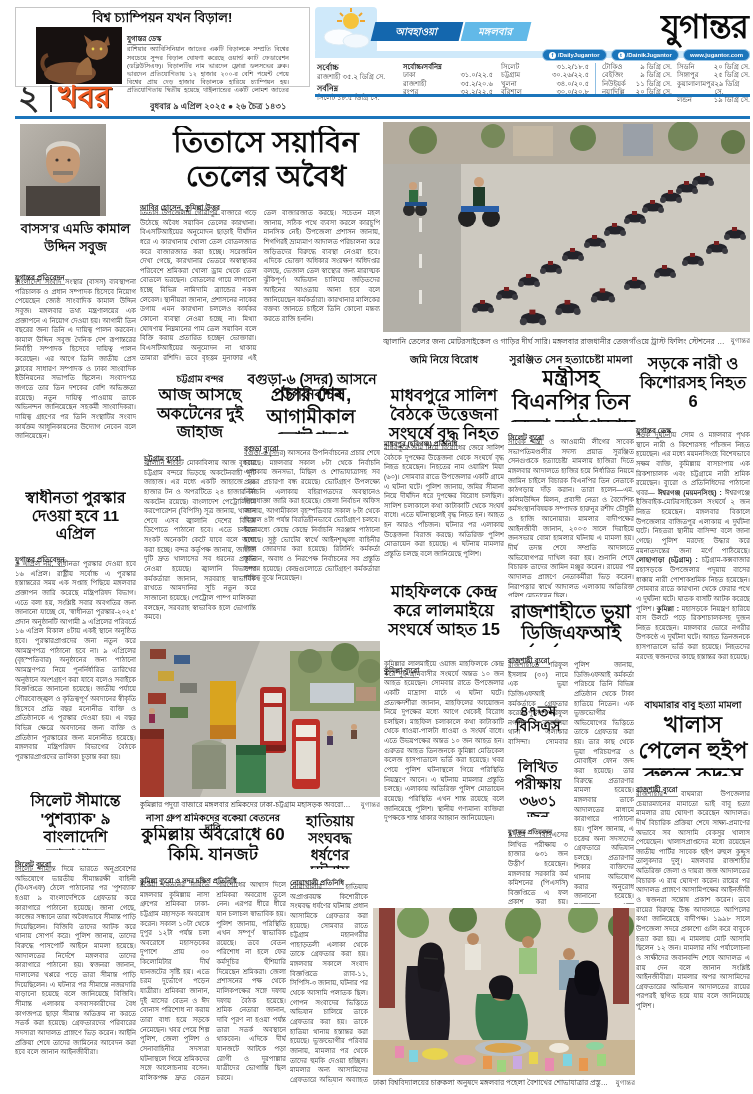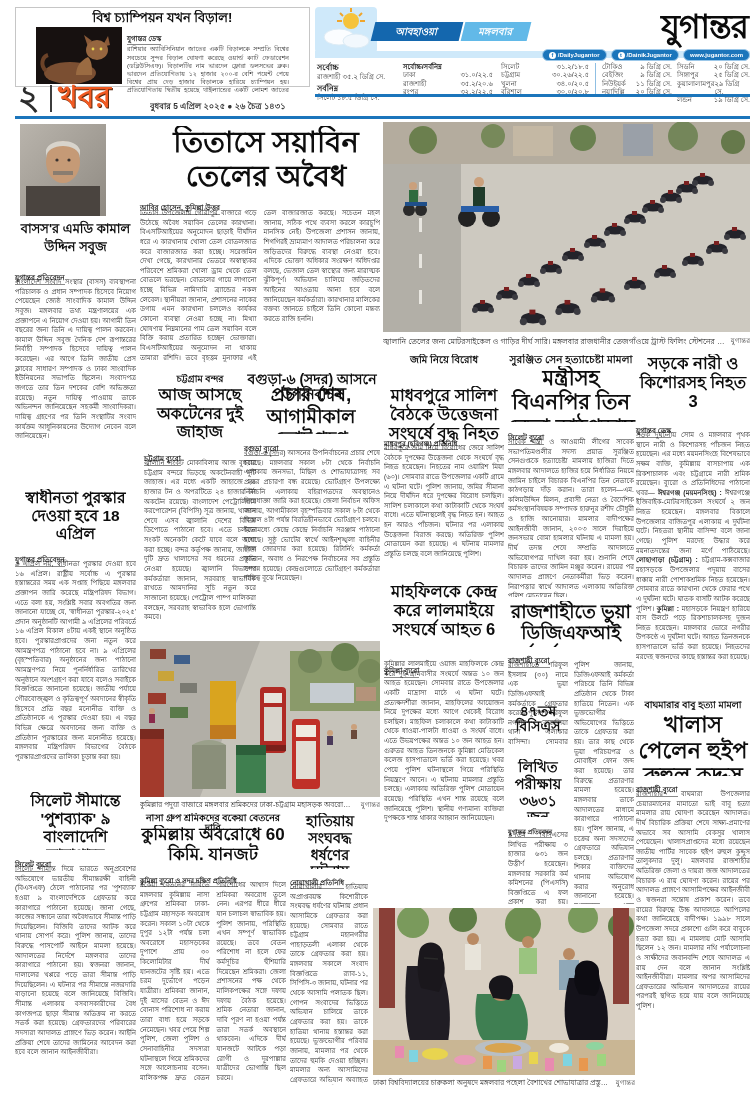--- a/index.html
+++ b/index.html
@@ -160,21 +160,21 @@
         <span>লন্ডন</span>
         <span>১৯ ডিগ্রি সে.</span>
       </div>
   </div>
   <div class="abs rule" style="left:0;top:87px;width:435px;height:3px"></div>
 </div>
 
 <div class="abs" style="left:18px;top:80px;font-size:33px;font-weight:bold;color:#2c2c2c;line-height:36px">২</div>
 <div class="abs" style="left:50px;top:85px;width:2px;height:27px;background:#3c3c3c"></div>
 <div class="abs" style="left:58px;top:79px;font-size:30px;font-weight:900;color:#f15a22;line-height:36px;text-shadow:1px 1px 0 #5a2a10">খবর</div>
-<div class="abs" style="left:150px;top:100px;width:165px;font-size:8.3px;font-weight:bold;color:#333;white-space:nowrap;overflow:hidden">বুধবার 5 এপ্রিল ২০২৫ ● ২৬ চৈত্র ১৪৩১</div>
+<div class="abs" style="left:150px;top:100px;width:165px;font-size:8.3px;font-weight:bold;color:#333;white-space:nowrap;overflow:hidden">বুধবার ৯ এপ্রিল ২০২৫ ● ২৬ চৈত্র ১৪৩১</div>
 <div class="abs rule" style="left:15px;top:116px;width:735px;height:3px"></div>
 
 <div class="abs photo" style="left:20px;top:124px;width:86px;height:92px">
   <svg width="86" height="92" viewBox="0 0 86 92">
     <rect width="86" height="92" fill="#a9a49c"></rect>
     <rect width="86" height="92" fill="url(#g0)"></rect>
     <defs>
         <linearGradient id="g0" x1="0" y1="0" x2="1" y2="1">
           <stop offset="0" stop-color="#b9b4ac"></stop>
           <stop offset="1" stop-color="#8f8a82"></stop>
@@ -185,21 +185,21 @@
     <path d="M26 34 C26 18 60 18 60 34 L60 26 C56 14 30 14 26 26 Z" fill="#d8d4cc"></path>
     <rect x="33" y="47" width="20" height="4" fill="#8a7d70"></rect>
     <circle cx="37" cy="36" r="1.6" fill="#3a3230"></circle>
     <circle cx="49" cy="36" r="1.6" fill="#3a3230"></circle>
   </svg>
 </div>
 <div class="abs hd" style="left:15px;top:220px;width:121px;font-size:13px;line-height:1.35;height:44px">বাসস'র এমডি কামাল উদ্দিন সবুজ</div>
 <div class="abs" style="left:15px;top:266px"><span class="by">যুগান্তর প্রতিবেদন</span></div>
 <div class="abs body-txt" style="left:15px;top:277px;width:121px;height:206px">বাংলাদেশ সংবাদ সংস্থার (বাসস) ব্যবস্থাপনা পরিচালক ও প্রধান সম্পাদক হিসেবে নিয়োগ পেয়েছেন জ্যেষ্ঠ সাংবাদিক কামাল উদ্দিন সবুজ। মঙ্গলবার তথ্য মন্ত্রণালয়ের এক প্রজ্ঞাপনে এ নিয়োগ দেওয়া হয়। আগামী তিন বছরের জন্য তিনি এ দায়িত্ব পালন করবেন। কামাল উদ্দিন সবুজ দৈনিক দেশ রূপান্তরের নির্বাহী সম্পাদক হিসেবে দায়িত্ব পালন করেছেন। এর আগে তিনি জাতীয় প্রেস ক্লাবের সাধারণ সম্পাদক ও ঢাকা সাংবাদিক ইউনিয়নের সভাপতি ছিলেন। সংবাদপত্র জগতে তার তিন দশকের বেশি অভিজ্ঞতা রয়েছে। নতুন দায়িত্ব পাওয়ায় তাকে অভিনন্দন জানিয়েছেন সহকর্মী সাংবাদিকরা। দায়িত্ব গ্রহণের পর তিনি সংস্থাটির সংবাদ কার্যক্রম আধুনিকায়নের উদ্যোগ নেবেন বলে জানিয়েছেন।</div>
 
-<div class="abs hd" style="left:15px;top:489px;width:121px;font-size:15.5px;height:56px">স্বাধীনতা পুরস্কার দেওয়া হবে 18 এপ্রিল</div>
+<div class="abs hd" style="left:15px;top:489px;width:121px;font-size:15.5px;height:56px">স্বাধীনতা পুরস্কার দেওয়া হবে 11 এপ্রিল</div>
 <div class="abs" style="left:15px;top:548px"><span class="by">যুগান্তর প্রতিবেদন</span></div>
 <div class="abs body-txt" style="left:15px;top:559px;width:121px;height:228px">৯ এপ্রিল নয়, স্বাধীনতা পুরস্কার দেওয়া হবে ১৬ এপ্রিল। রাষ্ট্রীয় সর্বোচ্চ এ পুরস্কার হস্তান্তরের সময় এক সপ্তাহ পিছিয়ে মঙ্গলবার প্রজ্ঞাপন জারি করেছে মন্ত্রিপরিষদ বিভাগ। এতে বলা হয়, সংশ্লিষ্ট সবার অবগতির জন্য জানানো যাচ্ছে যে, 'স্বাধীনতা পুরস্কার-২০২৫' প্রদান অনুষ্ঠানটি আগামী ৯ এপ্রিলের পরিবর্তে ১৬ এপ্রিল বিকাল ৪টায় একই স্থানে অনুষ্ঠিত হবে। পুরস্কারপ্রাপ্তদের জন্য নতুন করে আমন্ত্রণপত্র পাঠানো হবে না। ৯ এপ্রিলের (বৃহস্পতিবার) অনুষ্ঠানের জন্য পাঠানো আমন্ত্রণপত্র নিয়ে পুনর্নির্ধারিত তারিখের অনুষ্ঠানে অংশগ্রহণ করা যাবে বলেও সবাইকে বিজ্ঞপ্তিতে জানানো হয়েছে। জাতীয় পর্যায়ে গৌরবোজ্জ্বল ও কৃতিত্বপূর্ণ অবদানের স্বীকৃতি হিসেবে প্রতি বছর মনোনীত ব্যক্তি ও প্রতিষ্ঠানকে এ পুরস্কার দেওয়া হয়। এ বছর বিভিন্ন ক্ষেত্রে অবদানের জন্য ব্যক্তি ও প্রতিষ্ঠান পুরস্কারের জন্য মনোনীত হয়েছে। মঙ্গলবার মন্ত্রিপরিষদ বিভাগের বৈঠকে পুরস্কারপ্রাপ্তদের তালিকা চূড়ান্ত করা হয়।</div>
 
 <div class="abs hd" style="left:15px;top:792px;width:121px;font-size:15.5px;height:58px">সিলেট সীমান্তে 'পুশব্যাক' ৯ বাংলাদেশি কারাগারে</div>
 <div class="abs" style="left:15px;top:853px"><span class="by">সিলেট ব্যুরো</span></div>
 <div class="abs body-txt" style="left:15px;top:864px;width:121px;height:224px">সিলেট সীমান্ত দিয়ে ভারতে অনুপ্রবেশের অভিযোগে ভারতীয় সীমান্তরক্ষী বাহিনী (বিএসএফ) ঠেলে পাঠানোর পর 'পুশব্যাক' হওয়া ৯ বাংলাদেশিকে গ্রেফতার করে কারাগারে পাঠানো হয়েছে। জানা গেছে, কাজের সন্ধানে তারা অবৈধভাবে সীমান্ত পাড়ি দিয়েছিলেন। বিজিবি তাদের আটক করে থানায় সোপর্দ করে। পুলিশ জানায়, তাদের বিরুদ্ধে পাসপোর্ট আইনে মামলা হয়েছে। আদালতের নির্দেশে মঙ্গলবার তাদের কারাগারে পাঠানো হয়। স্বজনরা জানান, দালালের খপ্পরে পড়ে তারা সীমান্ত পাড়ি দিয়েছিলেন। এ ঘটনার পর সীমান্তে নজরদারি বাড়ানো হয়েছে বলে জানিয়েছে বিজিবি। সীমান্ত এলাকায় বসবাসকারীদের বৈধ কাগজপত্র ছাড়া সীমান্ত অতিক্রম না করতে সতর্ক করা হয়েছে। গ্রেফতারদের পরিবারের সদস্যরা আদালত প্রাঙ্গণে ভিড় করেন। আইনি প্রক্রিয়া শেষে তাদের জামিনের আবেদন করা হবে বলে জানান আইনজীবীরা।</div>
 
 <div class="abs hd" style="left:140px;top:126px;width:252px;font-size:29px;height:68px">তিতাসে সয়াবিন তেলের অবৈধ কারখানা</div>
 <div class="abs" style="left:140px;top:196px"><span class="by">আবির হোসেন, কুমিল্লা উত্তর</span></div>
 <div class="abs body-txt cols2" style="left:140px;top:208px;width:240px;height:160px">তিতাস উপজেলার গৌরীপুর বাজারে গড়ে উঠেছে অবৈধ সয়াবিন তেলের কারখানা। বিএসটিআইয়ের অনুমোদন ছাড়াই দীর্ঘদিন ধরে এ কারখানায় খোলা তেল বোতলজাত করে বাজারজাত করা হচ্ছে। সরেজমিন দেখা গেছে, কারখানার ভেতরে অস্বাস্থ্যকর পরিবেশে শ্রমিকরা খোলা ড্রাম থেকে তেল বোতলে ভরছেন। বোতলের গায়ে লাগানো হচ্ছে বিভিন্ন নামিদামি ব্র্যান্ডের নকল লেবেল। স্থানীয়রা জানান, প্রশাসনের নাকের ডগায় এমন কারখানা চললেও কার্যকর কোনো ব্যবস্থা নেওয়া হচ্ছে না। মিথ্যা ঘোষণায় নিম্নমানের পাম তেল সয়াবিন বলে বিক্রি করায় প্রতারিত হচ্ছেন ভোক্তারা। বিএসটিআইয়ের অনুমোদন না থাকায় তামারা রশিদি। তবে বৃহত্তম মুনাফার এই তেল বাজারজাত করছে। সচেতন মহল জানায়, সঠিক পথে ব্যবসা করলে কারচুপি মানসিক নেই। উপজেলা প্রশাসন জানায়, শিগগিরই ভ্রাম্যমাণ আদালত পরিচালনা করে জড়িতদের বিরুদ্ধে ব্যবস্থা নেওয়া হবে। এদিকে ভোক্তা অধিকার সংরক্ষণ অধিদপ্তর বলছে, ভেজাল তেল স্বাস্থ্যের জন্য মারাত্মক ঝুঁকিপূর্ণ। অভিযান চালিয়ে জড়িতদের আইনের আওতায় আনা হবে বলে জানিয়েছেন কর্মকর্তারা। কারখানার মালিকের বক্তব্য জানতে চাইলে তিনি কোনো মন্তব্য করতে রাজি হননি।</div>
@@ -273,39 +273,39 @@
 <div class="abs cap-row" style="left:383px;top:335px;width:367px">
   <span class="cap">জ্বালানি তেলের জন্য মোটরসাইকেল ও গাড়ির দীর্ঘ সারি। মঙ্গলবার রাজধানীর তেজগাঁওয়ে ট্রাস্ট ফিলিং স্টেশনের পাশে</span>
   <span class="credit">যুগান্তর</span>
 </div>
 
 <div class="abs kick" style="left:384px;top:354px;width:120px;font-size:10px">জমি নিয়ে বিরোধ</div>
 <div class="abs hd" style="left:384px;top:386px;width:120px;font-size:16.5px;height:64px">মাধবপুরে সালিশ বৈঠকে উত্তেজনা সংঘর্ষে বৃদ্ধ নিহত</div>
 <div class="abs" style="left:384px;top:432px"><span class="by" style="font-size:6.8px">মাধবপুর (হবিগঞ্জ) প্রতিনিধি</span></div>
 <div class="abs body-txt" style="left:384px;top:443px;width:120px;height:134px">মাধবপুরে জমি নিয়ে বিরোধের জেরে সালিশ বৈঠকে দুপক্ষের উত্তেজনা থেকে সংঘর্ষে বৃদ্ধ নিহত হয়েছেন। নিহতের নাম ওয়ারিশ মিয়া (৬০)। সোমবার রাতে উপজেলার একটি গ্রামে এ ঘটনা ঘটে। পুলিশ জানায়, জমির সীমানা নিয়ে দীর্ঘদিন ধরে দুপক্ষের বিরোধ চলছিল। সালিশ চলাকালে কথা কাটাকাটি থেকে সংঘর্ষ বাধে। এতে ঘটনাস্থলেই বৃদ্ধ নিহত হন। আহত হন আরও পাঁচজন। ঘটনার পর এলাকায় উত্তেজনা বিরাজ করছে। অতিরিক্ত পুলিশ মোতায়েন করা হয়েছে। এ ঘটনায় মামলার প্রস্তুতি চলছে বলে জানিয়েছে পুলিশ।</div>
 
-<div class="abs hd" style="left:384px;top:582px;width:120px;font-size:16.5px;height:64px">মাহফিলকে কেন্দ্র করে লালমাইয়ে সংঘর্ষে আহত 6</div>
+<div class="abs hd" style="left:384px;top:582px;width:120px;font-size:16.5px;height:64px">মাহফিলকে কেন্দ্র করে লালমাইয়ে সংঘর্ষে আহত 15</div>
 <div class="abs" style="left:384px;top:659px"><span class="by">কুমিল্লা ব্যুরো</span></div>
 <div class="abs body-txt" style="left:384px;top:659px;width:120px;height:244px">কুমিল্লার লালমাইয়ে ওয়াজ মাহফিলকে কেন্দ্র করে দুই গ্রামবাসীর সংঘর্ষে অন্তত ১০ জন আহত হয়েছেন। সোমবার রাতে উপজেলার একটি মাদ্রাসা মাঠে এ ঘটনা ঘটে। প্রত্যক্ষদর্শীরা জানান, মাহফিলের আয়োজন নিয়ে দুপক্ষের মধ্যে আগে থেকেই বিরোধ চলছিল। মাহফিল চলাকালে কথা কাটাকাটি থেকে ধাওয়া-পালটা ধাওয়া ও সংঘর্ষ বাধে। এতে উভয়পক্ষের অন্তত ১০ জন আহত হন। গুরুতর আহত তিনজনকে কুমিল্লা মেডিকেল কলেজ হাসপাতালে ভর্তি করা হয়েছে। খবর পেয়ে পুলিশ ঘটনাস্থলে গিয়ে পরিস্থিতি নিয়ন্ত্রণে আনে। এ ঘটনায় মামলার প্রস্তুতি চলছে। এলাকায় অতিরিক্ত পুলিশ মোতায়েন রয়েছে। পরিস্থিতি এখন শান্ত রয়েছে বলে জানিয়েছে পুলিশ। স্থানীয় গণ্যমান্য ব্যক্তিরা দুপক্ষকে শান্ত থাকার আহ্বান জানিয়েছেন।</div>
 
 <div class="abs kick" style="left:508px;top:354px;width:126px;font-size:10.5px">সুরঞ্জিত সেন হত্যাচেষ্টা মামলা</div>
 <div class="abs hd" style="left:506px;top:366px;width:130px;font-size:21px;height:56px">মন্ত্রীসহ বিএনপির তিন নেতা কাঠগড়ায়</div>
 <div class="abs" style="left:508px;top:426px"><span class="by">সিলেট ব্যুরো</span></div>
 <div class="abs body-txt" style="left:508px;top:437px;width:126px;height:160px">সাবেক মন্ত্রী ও আওয়ামী লীগের সাবেক সভাপতিমণ্ডলীর সদস্য প্রয়াত সুরঞ্জিত সেনগুপ্তকে হত্যাচেষ্টা মামলায় হাজিরা দিতে মঙ্গলবার আদালতে হাজির হয়ে নির্ধারিত নিয়মে জামিন চাইলে বিচারক বিএনপির তিন নেতাকে কাঠগড়ায় দাঁড় করান। তারা হলেন—এম. কলিমউদ্দিন মিলন, প্রবাসী নেতা ও বৈদেশিক কর্মসংস্থানবিষয়ক সম্পাদক হারুনুর রশীদ চৌধুরী ও হাজি আনোয়ার। মামলার বাদীপক্ষের আইনজীবী জানান, ২০০৩ সালে দিরাইয়ে জনসভায় বোমা হামলার ঘটনায় এ মামলা হয়। দীর্ঘ তদন্ত শেষে সম্প্রতি আদালতে অভিযোগপত্র দাখিল করা হয়। শুনানি শেষে বিচারক তাদের জামিন মঞ্জুর করেন। রায়ের পর আদালত প্রাঙ্গণে নেতাকর্মীরা ভিড় করেন। নিরাপত্তার স্বার্থে আদালত এলাকায় অতিরিক্ত পুলিশ মোতায়েন ছিল।</div>
 
 <div class="abs hd" style="left:506px;top:601px;width:130px;font-size:18.5px;height:46px">রাজশাহীতে ভুয়া ডিজিএফআই কর্মকর্তা গ্রেফতার</div>
 <div class="abs" style="left:508px;top:649px"><span class="by">রাজশাহী ব্যুরো</span></div>
 <div class="abs body-txt" style="left:508px;top:660px;width:60px;height:84px">রাজশাহীতে শরিফুল ইসলাম (৩০) নামে এক ভুয়া ডিজিএফআই কর্মকর্তাকে গ্রেফতার করেছে পুলিশ। শরিফুল নগরীর বোয়ালিয়া থানা এলাকার বাসিন্দা। সোমবার রাতে মহানগরীর লক্ষ্মীপুর এলাকা থেকে তাকে গ্রেফতার করা হয়।</div>
 <div class="abs kick" style="left:508px;top:704px;width:60px;font-size:14px">৪৭তম বিসিএস</div>
 <div class="abs hd" style="left:508px;top:759px;width:60px;font-size:14.5px;height:58px">লিখিত পরীক্ষায় ৩৬৩১ জন উত্তীর্ণ</div>
 <div class="abs" style="left:508px;top:820px"><span class="by" style="font-size:6.4px">যুগান্তর প্রতিবেদন</span></div>
 <div class="abs body-txt" style="left:508px;top:830px;width:60px;height:74px">৪৭তম বিসিএসের লিখিত পরীক্ষায় ৩ হাজার ৬৩১ জন উত্তীর্ণ হয়েছেন। মঙ্গলবার সরকারি কর্ম কমিশনের (পিএসসি) বিজ্ঞপ্তিতে এ ফল প্রকাশ করা হয়। উত্তীর্ণদের মৌখিক পরীক্ষার তারিখ পরে জানানো হবে।</div>
 <div class="abs body-txt" style="left:574px;top:660px;width:60px;height:244px">পুলিশ জানায়, ডিজিএফআই কর্মকর্তা পরিচয়ে তিনি বিভিন্ন প্রতিষ্ঠান থেকে টাকা হাতিয়ে নিতেন। এক ভুক্তভোগীর অভিযোগের ভিত্তিতে তাকে গ্রেফতার করা হয়। তার কাছ থেকে ভুয়া পরিচয়পত্র ও মোবাইল ফোন জব্দ করা হয়েছে। তার বিরুদ্ধে প্রতারণার মামলা হয়েছে। মঙ্গলবার তাকে আদালতের মাধ্যমে কারাগারে পাঠানো হয়। পুলিশ জানায়, এ চক্রের অন্য সদস্যদের গ্রেফতারে অভিযান চলছে। প্রতারণার শিকার ব্যক্তিদের থানায় অভিযোগ করার অনুরোধ জানানো হয়েছে। নগরজুড়ে এমন প্রতারক চক্রের বিরুদ্ধে নজরদারি বাড়ানো হয়েছে বলে জানিয়েছেন কর্মকর্তারা।</div>
 
-<div class="abs hd" style="left:636px;top:354px;width:114px;font-size:16.5px;height:64px">সড়কে নারী ও কিশোরসহ নিহত 3</div>
+<div class="abs hd" style="left:636px;top:354px;width:114px;font-size:16.5px;height:64px">সড়কে নারী ও কিশোরসহ নিহত 6</div>
 <div class="abs" style="left:636px;top:419px"><span class="by">যুগান্তর ডেস্ক</span></div>
 <div class="abs body-txt" style="left:636px;top:430px;width:114px;height:264px">
   <span>সড়ক দুর্ঘটনায় সোম ও মঙ্গলবার পৃথক স্থানে নারী ও কিশোরসহ পাঁচজন নিহত হয়েছেন। এর মধ্যে ময়মনসিংহে বিশেষভাবে সক্ষম ব্যক্তি, কুমিল্লায় বাসচাপায় এক রিকশাচালক এবং চট্টগ্রামে নারী শ্রমিক রয়েছেন। ব্যুরো ও প্রতিনিধিদের পাঠানো খবর— </span><b>ঈশ্বরগঞ্জ (ময়মনসিংহ) :</b><span> ঈশ্বরগঞ্জে ইজিবাইক-মোটরসাইকেল সংঘর্ষে ২ জন নিহত হয়েছেন। মঙ্গলবার বিকালে উপজেলার বাজিতপুর এলাকায় এ দুর্ঘটনা ঘটে। নিহতরা স্থানীয় বাসিন্দা বলে জানা গেছে। পুলিশ মরদেহ উদ্ধার করে ময়নাতদন্তের জন্য মর্গে পাঠিয়েছে। </span><b>লোহাগাড়া (চট্টগ্রাম) :</b><span> চট্টগ্রাম-কক্সবাজার মহাসড়কে উপজেলার পদুয়ায় বাসের ধাক্কায় নারী পোশাকশ্রমিক নিহত হয়েছেন। সোমবার রাতে কারখানা থেকে ফেরার পথে এ দুর্ঘটনা ঘটে। ঘাতক বাসটি আটক করেছে পুলিশ। </span><b>কুমিল্লা :</b><span> মহাসড়কে নিয়ন্ত্রণ হারিয়ে বাস উলটে পড়ে রিকশাচালকসহ দুজন নিহত হয়েছেন। মঙ্গলবার ভোরে নগরীর উপকণ্ঠে এ দুর্ঘটনা ঘটে। আহত তিনজনকে হাসপাতালে ভর্তি করা হয়েছে। নিহতদের মরদেহ স্বজনদের কাছে হস্তান্তর করা হয়েছে।</span>
 </div>
 <div class="abs kick" style="left:636px;top:700px;width:114px;font-size:9.5px">বাঘমারার বাবু হত্যা মামলা</div>
 <div class="abs hd" style="left:636px;top:712px;width:114px;font-size:22px;height:64px">খালাস পেলেন হুইপ রুহুল কুদ্দুস তালুকদার দুলু</div>
 <div class="abs" style="left:636px;top:778px"><span class="by">রাজশাহী ব্যুরো</span></div>
 <div class="abs body-txt" style="left:636px;top:789px;width:114px;height:299px">রাজশাহীর বাঘমারা উপজেলার চেয়ারম্যানের মামাতো ভাই বাবু হত্যা মামলার রায় ঘোষণা করেছেন আদালত। দীর্ঘ বিচারিক প্রক্রিয়া শেষে সাক্ষ্য-প্রমাণের অভাবে সব আসামি বেকসুর খালাস পেয়েছেন। খালাসপ্রাপ্তদের মধ্যে রয়েছেন জাতীয় পার্টির সাবেক হুইপ রুহুল কুদ্দুস তালুকদার দুলু। মঙ্গলবার রাজশাহীর অতিরিক্ত জেলা ও দায়রা জজ আদালতের বিচারক এ রায় ঘোষণা করেন। রায়ের পর আদালত প্রাঙ্গণে আসামিপক্ষের আইনজীবী ও স্বজনরা সন্তোষ প্রকাশ করেন। তবে রায়ের বিরুদ্ধে উচ্চ আদালতে আপিলের কথা জানিয়েছে বাদীপক্ষ। ১৯৯৮ সালে উপজেলা সদরে প্রকাশ্যে গুলি করে বাবুকে হত্যা করা হয়। এ মামলায় মোট আসামি ছিলেন ১২ জন। মামলার নথি পর্যালোচনা ও সাক্ষীদের জবানবন্দি শেষে আদালত এ রায় দেন বলে জানান সংশ্লিষ্ট আইনজীবীরা। মামলার অপর আসামিদের গ্রেফতারের অভিযান আদালতের রায়ের পরপরই স্থগিত হয়ে যায় বলে জানিয়েছে পুলিশ।</div>
 
 <div class="abs photo" style="left:140px;top:641px;width:240px;height:156px">

